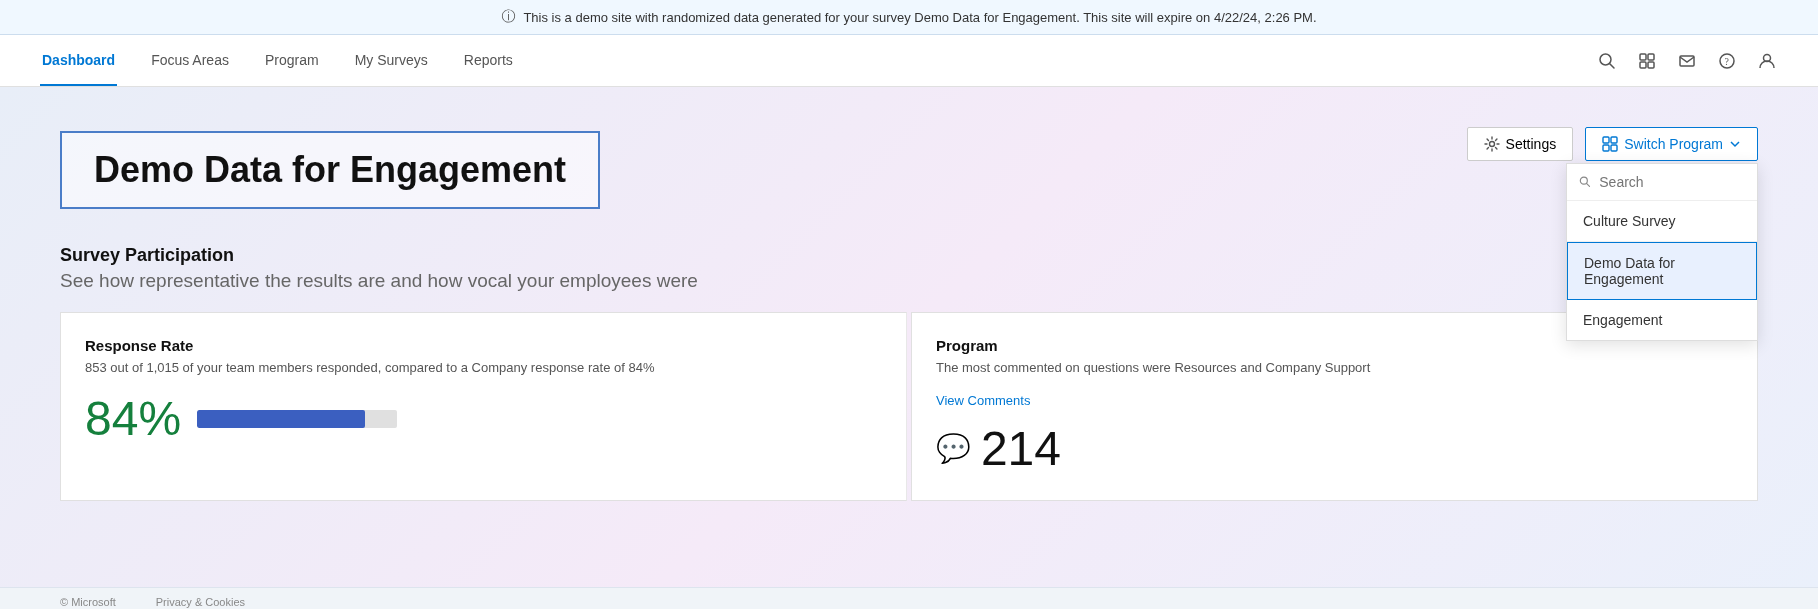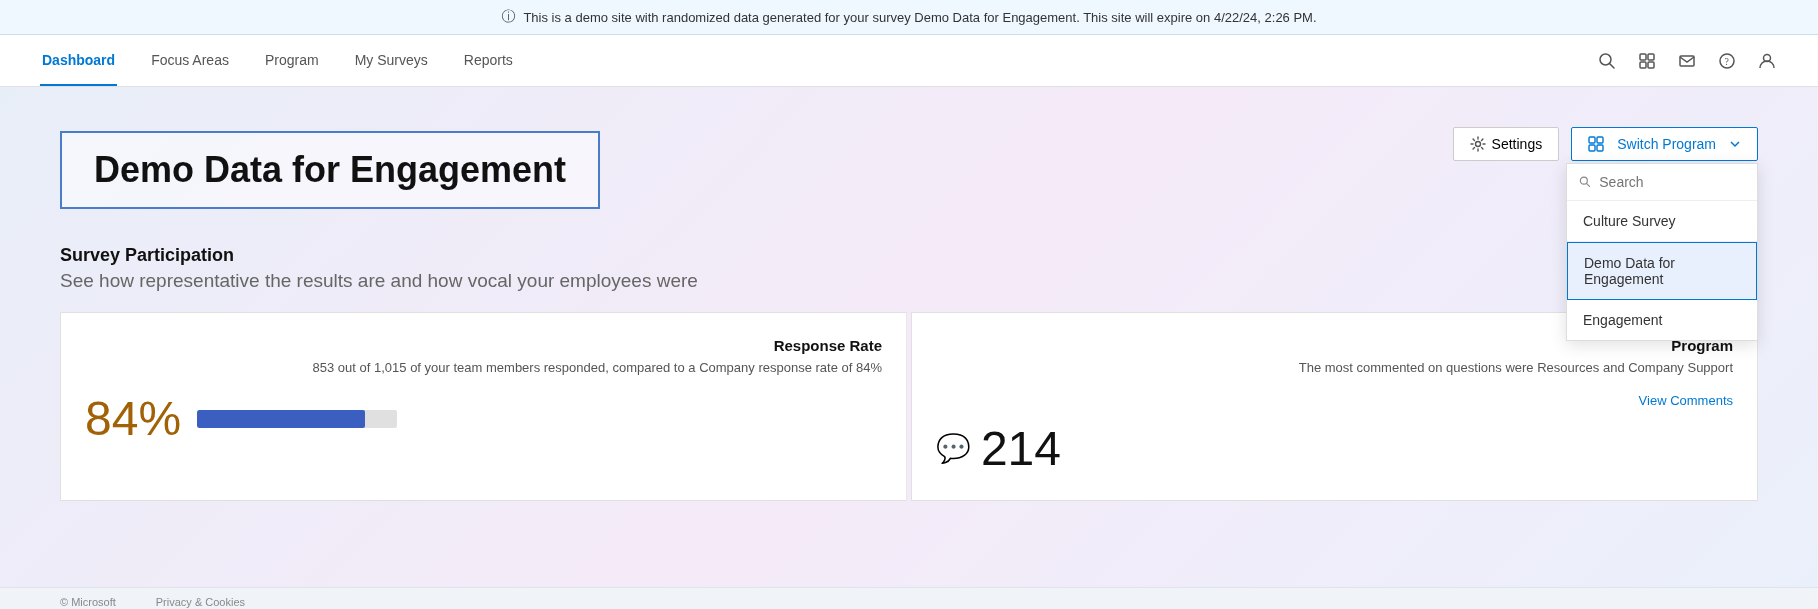--- a/index.html
+++ b/index.html
@@ -110,21 +110,21 @@
       border: 1px solid #ccc;
       background: #fff;
       cursor: pointer;
       font-size: 14px;
       border-radius: 2px;
       color: #000000;
     }
     .btn-switch {
       display: flex;
       align-items: center;
-      gap: 13px;
+      gap: 6px;
       padding: 8px 16px;
       border: 1px solid #0078d4;
       background: #fff;
       cursor: pointer;
       font-size: 14px;
       border-radius: 2px;
       color: #0078d4;
       position: relative;
     }
 
@@ -178,21 +178,20 @@
     .section-subtitle {
       font-size: 19px;
       color: #666;
       margin-bottom: 20px;
     }
 
     
     .cards-row {
       display: flex;
       gap: 4px;
-      text-align: right;
     }
     .card {
       background: #fff;
       border: 1px solid #e0e0e0;
       flex: 1;
       padding: 24px;
       min-height: 160px;
     }
     .card:first-child {
       border-right: 1px solid #e8e8e8;
@@ -212,21 +211,21 @@
     
     .progress-row {
       display: flex;
       align-items: center;
       gap: 16px;
       margin-top: 12px;
     }
     .progress-percent {
       font-size: 48px;
       font-weight: 300;
-      color: #a16207;
+      color: #15803d;
     }
     .progress-bar-container {
       width: 200px;
       height: 18px;
       background: #e0e0e0;
       border-radius: 2px;
       overflow: hidden;
     }
     .progress-bar-fill {
       height: 100%;

